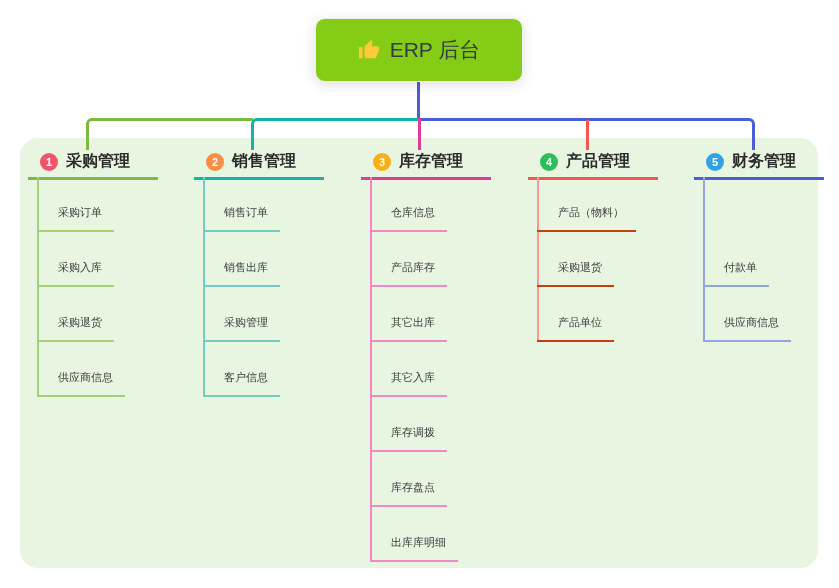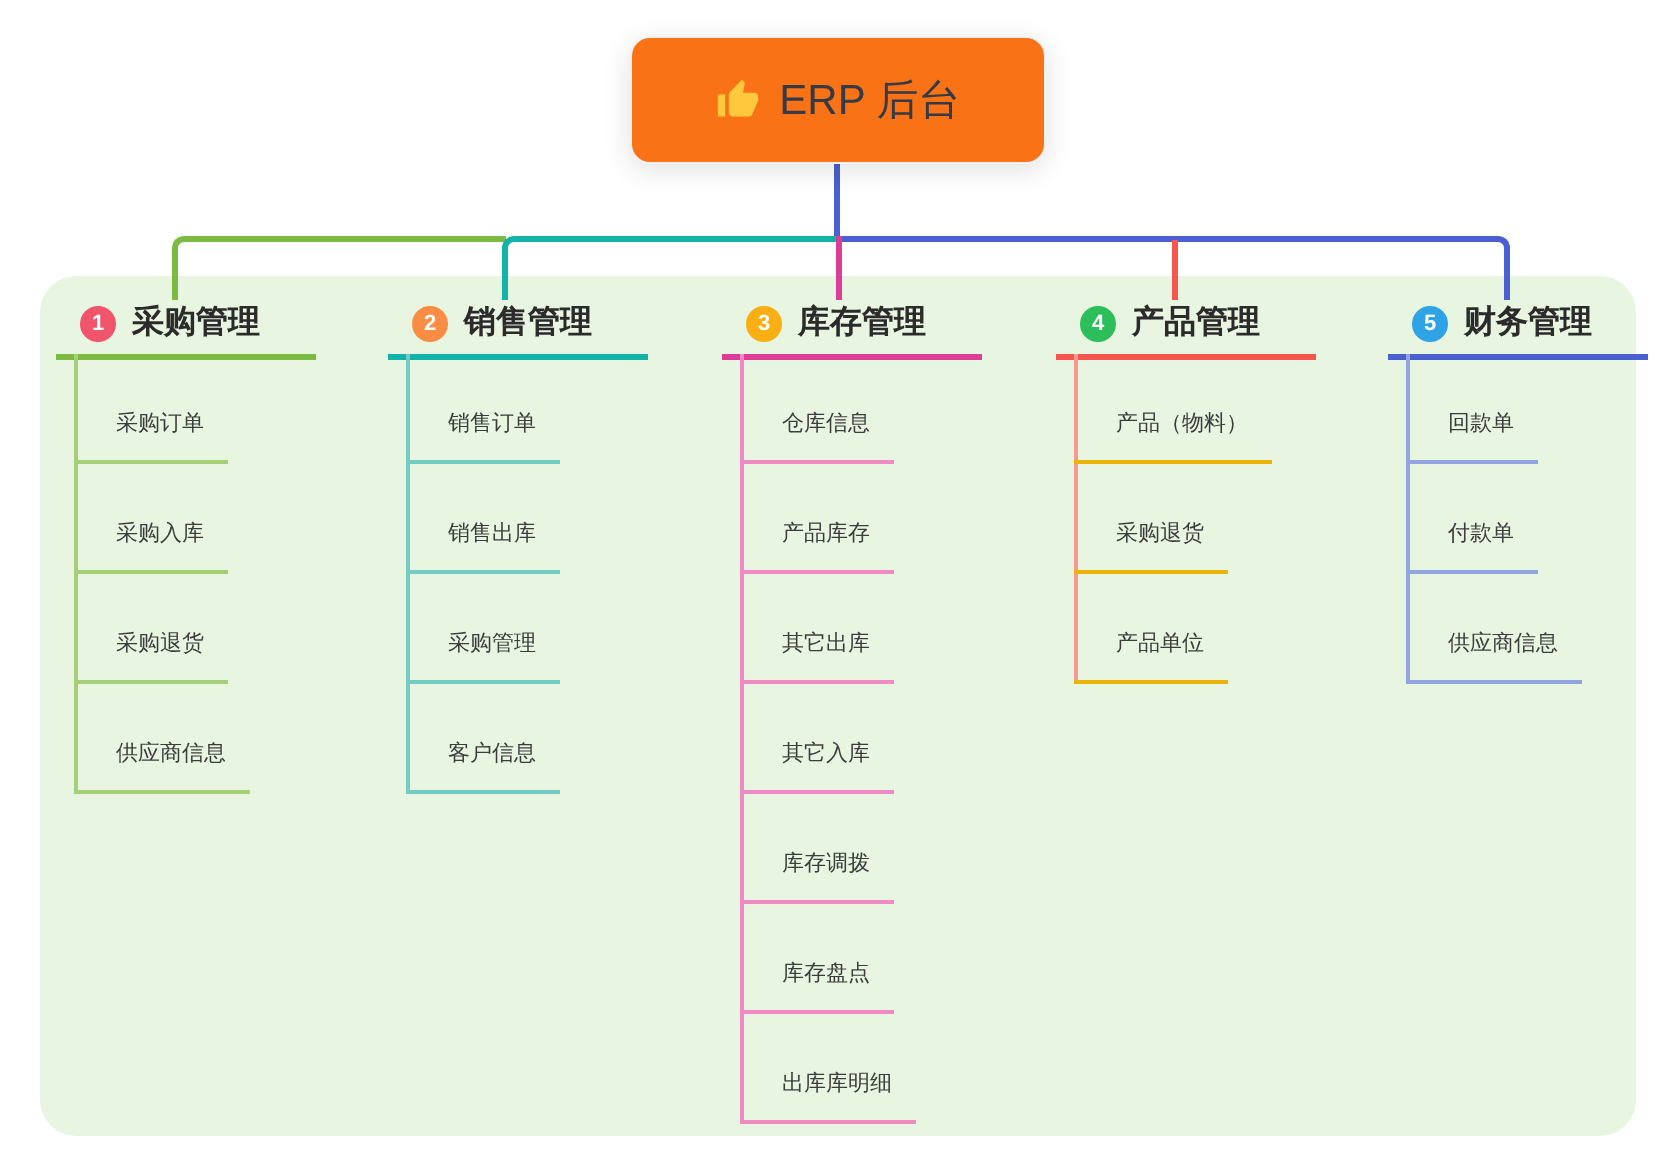--- a/index.html
+++ b/index.html
@@ -7,21 +7,21 @@
     position:relative;width:839px;height:588px;background:#ffffff;overflow:hidden;
     font-family:"Liberation Sans","DejaVu Sans",sans-serif;
   }
   .panel{
     position:absolute;left:20px;top:138px;width:798px;height:430px;
     background:#e8f5e1;border-radius:18px;
   }
   
   .root-node{
     position:absolute;left:315px;top:18px;width:208px;height:64px;
-    background:#f97316;border:1px solid #f1f1f1;border-radius:10px;
+    background:#84cc16;border:1px solid #f1f1f1;border-radius:10px;
     box-shadow:0 3px 14px rgba(0,0,0,.12);
     display:flex;align-items:center;justify-content:center;gap:10px;
     font-size:21px;font-weight:500;color:#353a45;box-sizing:border-box;
   }
   
   .seg{position:absolute;box-sizing:border-box;background:transparent;}
   .seg-green{left:86px;top:118px;width:167px;height:32px;
     border-top:3px solid #7cbb41;border-left:3px solid #7cbb41;border-top-left-radius:6px;}
   .seg-teal{left:251px;top:118px;width:170px;height:32px;
     border-top:3px solid #14b3a9;border-left:3px solid #14b3a9;border-top-left-radius:6px;}
@@ -57,21 +57,21 @@
   .b2 .badge{background:#fb8c44;}
   .b2 .vline{background:#72ccc4;}
   .b2 .child{border-bottom:2px solid #72ccc4;}
   .b3 .branch-header{border-bottom:3px solid #dc3d99;}
   .b3 .badge{background:#f9af13;}
   .b3 .vline{background:#ef8ac4;}
   .b3 .child{border-bottom:2px solid #ef8ac4;}
   .b4 .branch-header{border-bottom:3px solid #f7564e;}
   .b4 .badge{background:#2bbe5b;}
   .b4 .vline{background:#f9998f;}
-  .b4 .child{border-bottom:2px solid #eab308;}
+  .b4 .child{border-bottom:2px solid #c2410c;}
   .b5 .branch-header{border-bottom:3px solid #4a5fd1;}
   .b5 .badge{background:#2ea4e6;}
   .b5 .vline{background:#93a4e3;}
   .b5 .child{border-bottom:2px solid #93a4e3;}
   
   .r0{top:202px}.r1{top:257px}.r2{top:312px}.r3{top:367px}
   .r4{top:422px}.r5{top:477px}.r6{top:532px}
   .h4{height:220px}.h7{height:385px}.h3{height:165px}
 </style>
 </head>
@@ -146,18 +146,17 @@
     <div class="child r1">采购退货</div>
     <div class="child r2">产品单位</div>
   </div>
 
   <div class="branch b5" style="left:694px">
     <div class="branch-header">
       <span class="badge">5</span>
       <span>财务管理</span>
     </div>
     <div class="vline h3"></div>
-    <div class="child r0">回款单</div>
     <div class="child r1">付款单</div>
     <div class="child r2">供应商信息</div>
   </div>
 
 </div>
 
 </body></html>

